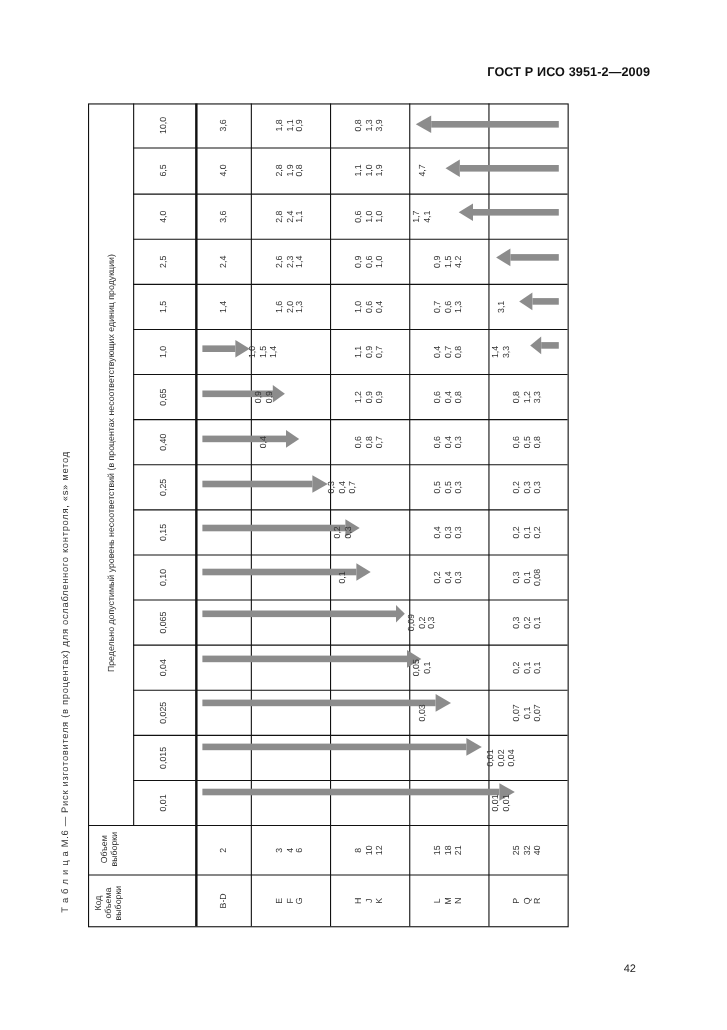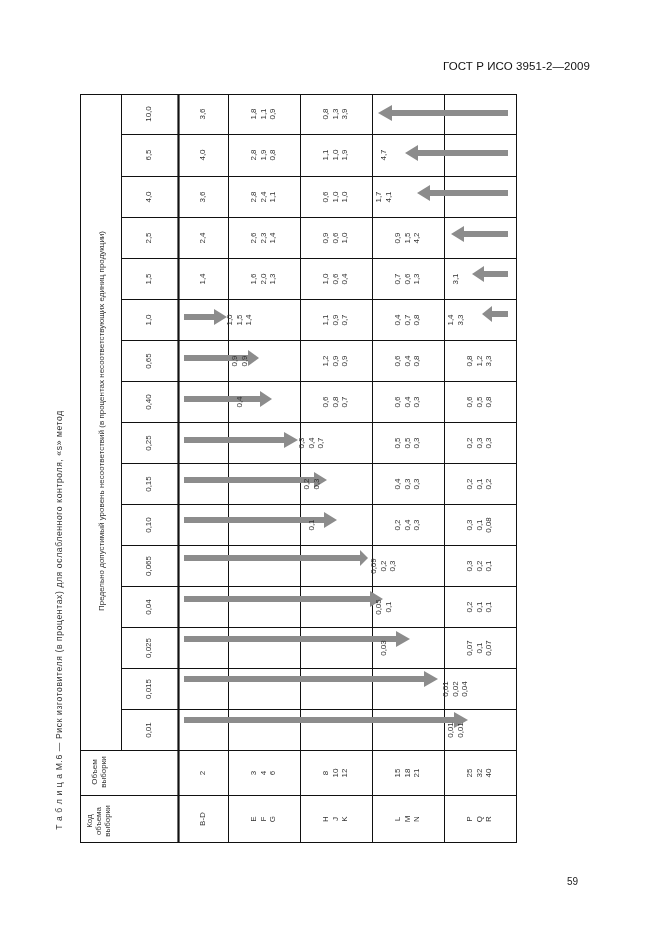--- a/index.html
+++ b/index.html
@@ -1,17 +1,17 @@
 <!DOCTYPE html>
 <html><head>
   <meta charset="utf-8">
   <style>
     html, body { margin: 0; padding: 0; background: #ffffff; }
     body { width: 661px; height: 936px; position: relative; overflow: hidden; font-family: "Liberation Sans", sans-serif; color: #222; }
-    .doc-header { position: absolute; top: 60px; left: 443px; font-size: 11.5px; font-weight: normal; color: #111; letter-spacing: 0.1px; }
+    .doc-header { position: absolute; top: 60px; left: 443px; font-size: 11.5px; font-weight: bold; color: #111; letter-spacing: 0.1px; }
     .page-number { position: absolute; top: 876px; left: 567px; font-size: 10px; color: #222; }
     .rot { position: absolute; transform: rotate(-90deg); transform-origin: center center; white-space: nowrap; text-align: center; }
     .caption { font-size: 8.6px; color: #333; letter-spacing: 0.6px; }
     .hdr { font-size: 8px; color: #333; line-height: 1.15; }
     .cell { font-size: 8px; color: #333; line-height: 1.2; white-space: pre; }
     .note { font-size: 8.6px; color: #333; line-height: 1.55; text-align: left; white-space: pre; }
     svg.grid { position: absolute; left: 0; top: 0; }
   </style>
 </head>
 <body>
@@ -283,13 +283,13 @@
     <div class="rot cell" style="left: 316px; top: 99px; width: 40px; height: 30px;">0,8
 1,3
 3,9</div>
   </div>
 
 <div class="rot note" style="left:305px; top:458px; width:730px; height:26px;">
   
   
 </div>
 
-<div class="page-number">59</div>
+<div class="page-number">42</div>
 
 </body></html>

